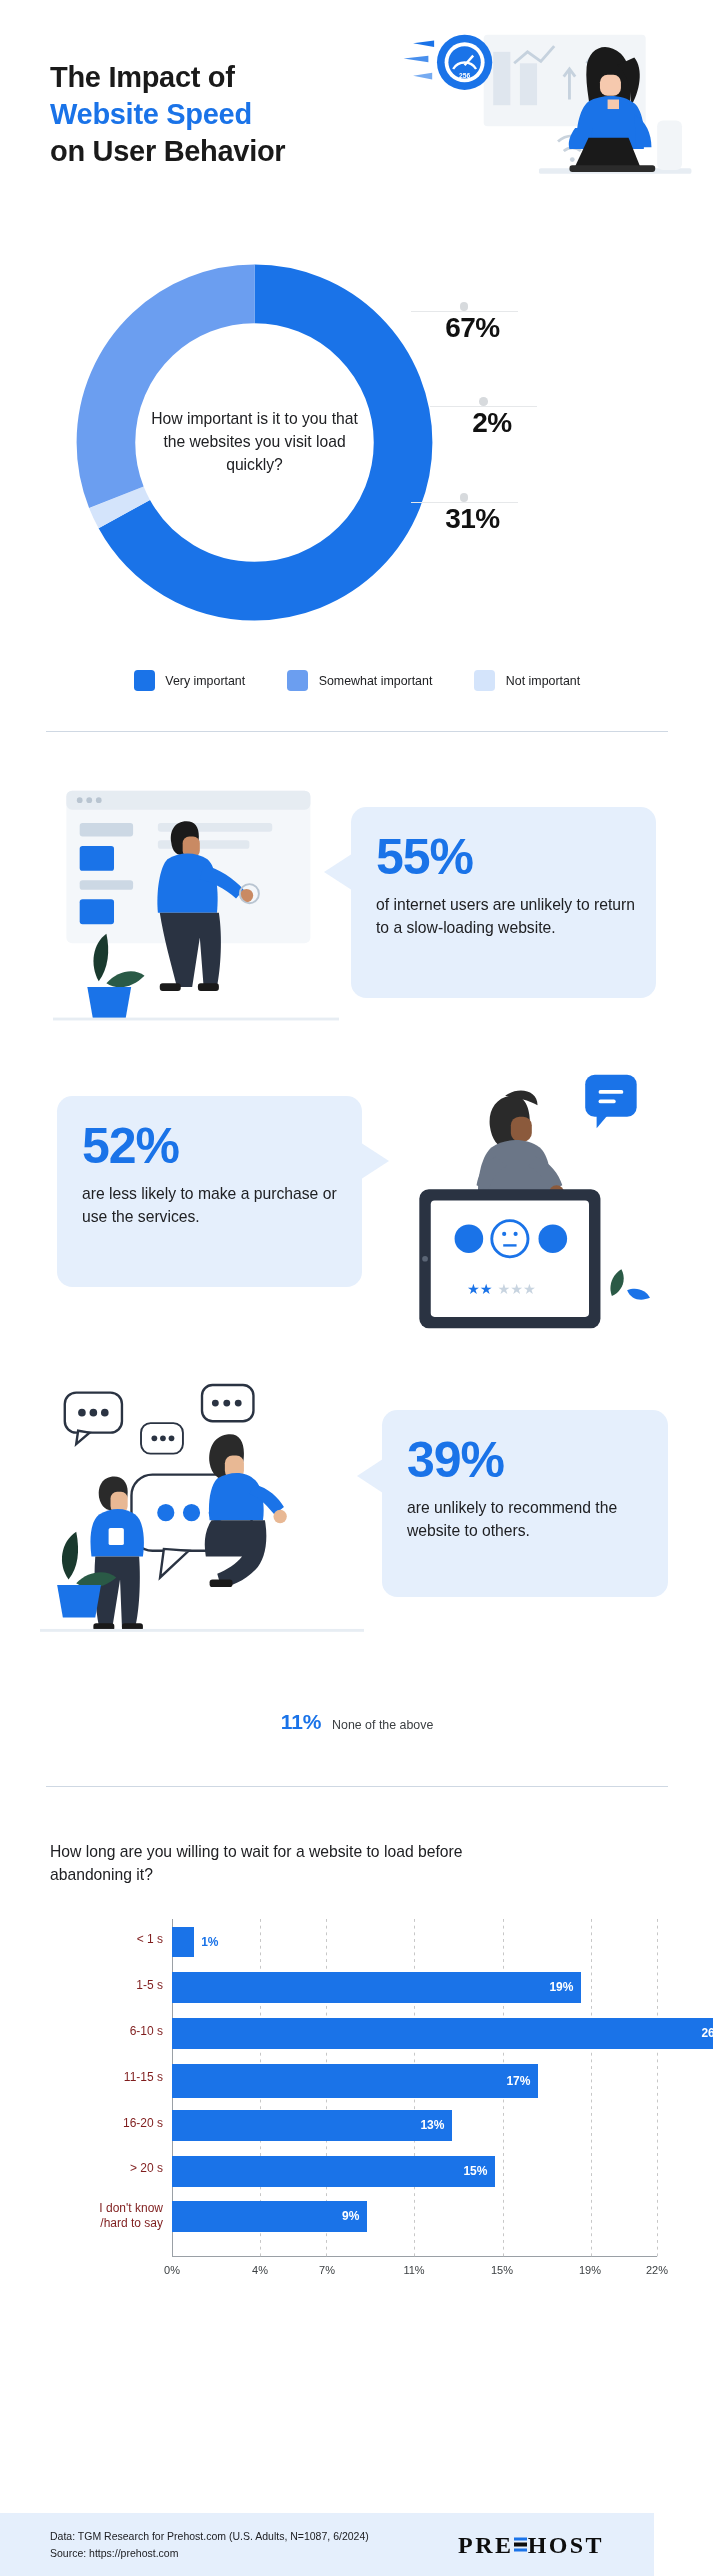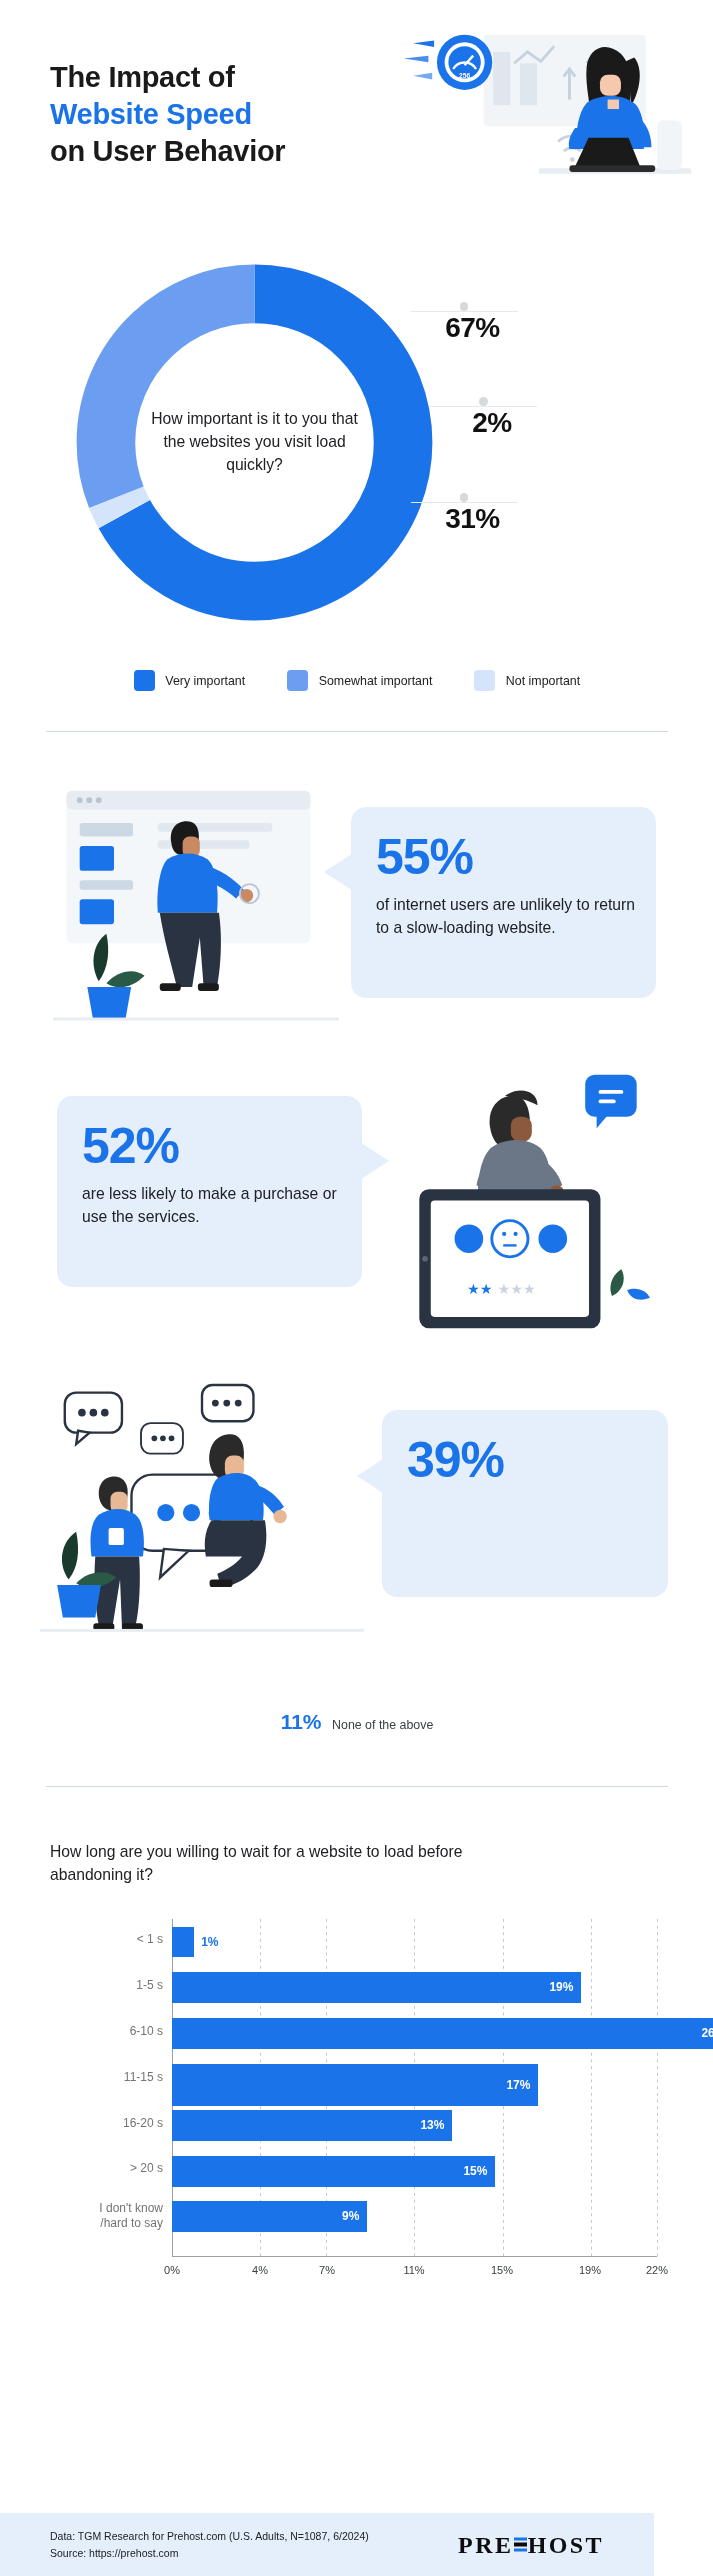--- a/index.html
+++ b/index.html
@@ -90,21 +90,21 @@
   }
   .plot { position: absolute; left: 50px; top: 78px; width: 618px; height: 374px; }
   .plot-grid { position: absolute; left: 122px; top: 0; right: 11.4px; bottom: 36px; }
   .gridline { position: absolute; top: 0; bottom: 0; width: 1px;
     background-image: linear-gradient(to bottom, #c7c7c7 0 2.9px, transparent 2.9px 6.7px);
     background-size: 1px 6.7px; }
   .axis-line { position: absolute; left: 0; top: 0; bottom: 36px; width: 1px; background: #9aa0a6; }
   .axis-bottom { position: absolute; left: 122px; right: 11.4px; bottom: 36px; height: 1px; background: #9aa0a6; }
   .rowlabel {
     position: absolute; width: 114px; text-align: right; right: calc(100% - 114px);
-    font-size: 12px; color: #737373; line-height: 1.25;
+    font-size: 12px; color: #7f1d1d; line-height: 1.25;
   }
   .bar { position: absolute; background: #1a73e8; }
   .bar-val {
     position: absolute; font-size: 12px; font-weight: 700; color: #fff;
     top: 50%; transform: translateY(-50%); right: 7.6px;
   }
   .bar-val.outside { color: #1a73e8; right: auto; left: calc(100% + 7.6px); }
   .tick {
     position: absolute; font-size: 11px; color: #3c4043;
     transform: translateX(-50%); white-space: nowrap;
@@ -390,20 +390,21 @@
         <path d="M30 226 c-12 -16 -8 -40 8 -50 c4 20 2 38 -8 50 z" fill="#1a3a2e"></path>
         <path d="M38 230 c14 -14 32 -14 42 -6 c-14 12 -30 14 -42 6 z" fill="#2a5a46"></path>
         <path d="M18 232 h46 l-6 34 h-34 z" fill="#1a73e8"></path>
       </g>
       <rect x="0" y="278" width="340" height="3" fill="#e7edf3"></rect>
     </svg>
 
     <div class="bubble" style="left:382px; top:46px; width:286px; height:187px">
       <div class="bubble-inner">
         <div class="num">39%</div>
+        <div class="txt">are unlikely to recommend the website to others.</div>
       </div>
     </div>
     <svg style="position:absolute;left:357px;top:92px" width="30.5" height="40" viewBox="0 0 32 42">
       <path d="M32 0 L0 21 L32 42 Z" fill="#e5effc"></path>
     </svg>
   </div>
 
   <div class="none-row" style="top:1710px">
     <span class="np">11%</span>
     <span class="nl">None of the above</span>
@@ -443,21 +444,21 @@
 
       <div>
         <div class="rowlabel" style="left:0; top:105px; width:113px">6-10 s</div>
         <div class="bar" style="left:122px; top:99px; height:30.5px; width:561px">
           <span class="bar-val">26%</span>
         </div>
       </div>
 
       <div>
         <div class="rowlabel" style="left:0; top:151px; width:113px">11-15 s</div>
-        <div class="bar" style="left:122px; top:145px; height:42px; width:366px">
+        <div class="bar" style="left:122px; top:145px; height:34px; width:366px">
           <span class="bar-val">17%</span>
         </div>
       </div>
 
       <div>
         <div class="rowlabel" style="left:0; top:197px; width:113px">16-20 s</div>
         <div class="bar" style="left:122px; top:191px; height:30.5px; width:280px">
           <span class="bar-val">13%</span>
         </div>
       </div>

